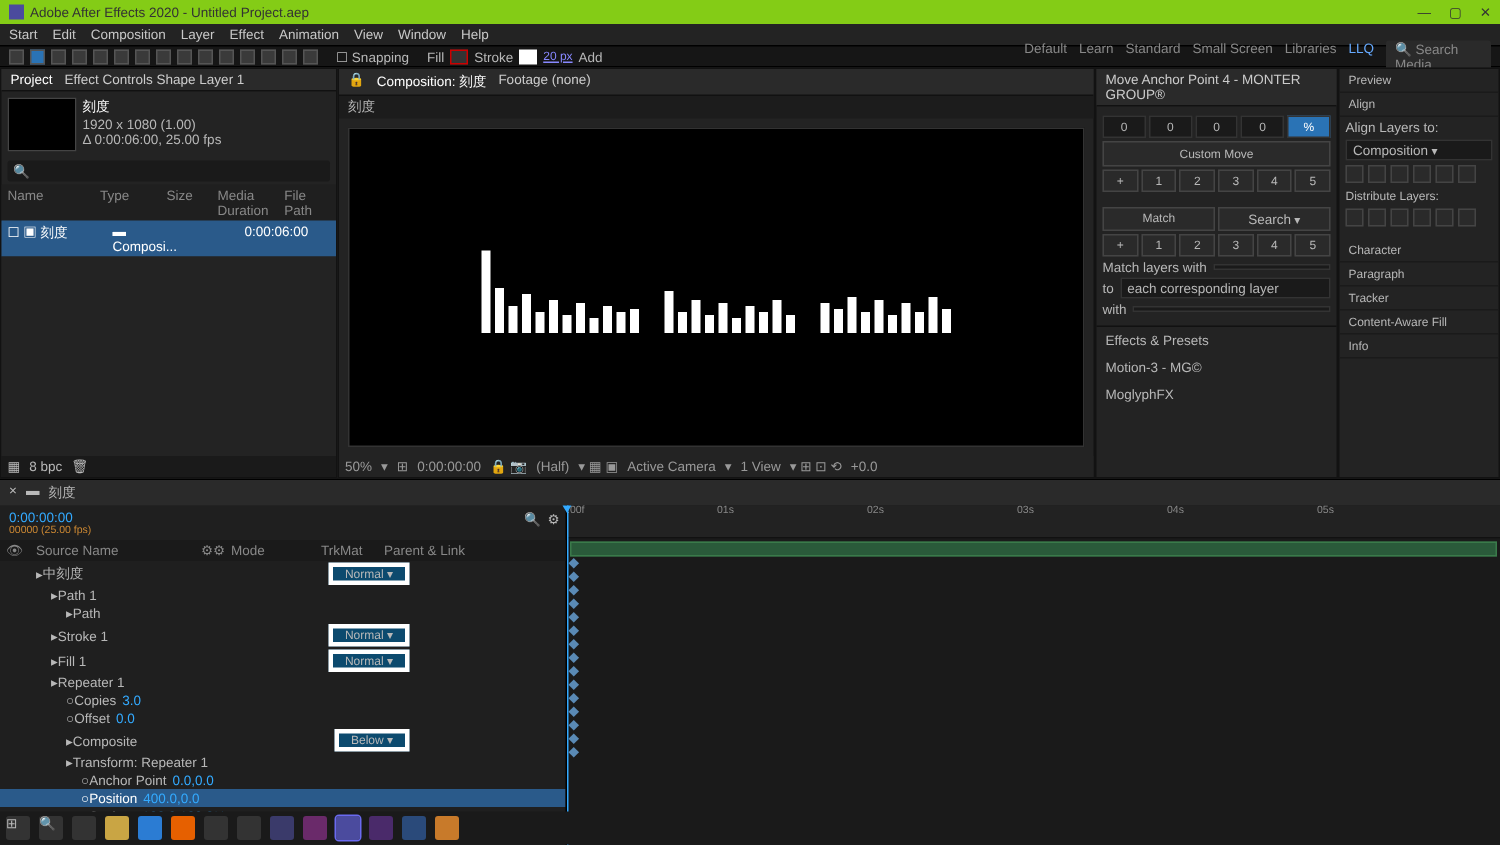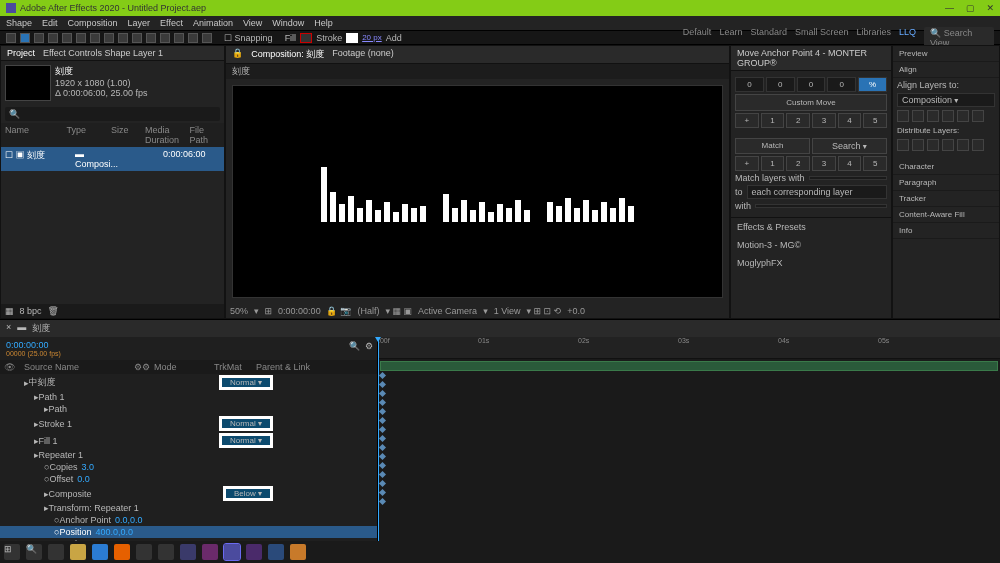--- a/index.html
+++ b/index.html
@@ -83,21 +83,21 @@
   <div class="ae-icon"></div>
   <span>Adobe After Effects 2020 - Untitled Project.aep</span>
   <div class="winbtns">
     <span>—</span>
     <span>▢</span>
     <span>✕</span>
   </div>
 </div>
 
 <div class="menubar" id="menubar">
-    <span>Shape</span>
+    <span>Start</span>
     <span>Edit</span>
     <span>Composition</span>
     <span>Layer</span>
     <span>Effect</span>
     <span>Animation</span>
     <span>View</span>
     <span>Window</span>
     <span>Help</span>
   </div>
 
@@ -124,21 +124,21 @@
   <div style="width:12px;height:10px;background:#fff"></div>
   <span class="link">20 px</span>
   <span>Add</span>
   <div class="toolbar-right" id="workspaces">
       <span>Default</span>
       <span>Learn</span>
       <span>Standard</span>
       <span>Small Screen</span>
       <span>Libraries</span>
       <span style="color: rgb(102, 170, 255);">LLQ</span>
-      <span class="searchhelp">🔍 Search View</span>
+      <span class="searchhelp">🔍 Search Media</span>
     </div>
 </div>
 
 <div class="workarea">
   <div class="left-col">
     <div class="panel project-panel">
       <div class="panel-tab">
         <span class="active">Project</span>
         <span>Effect Controls Shape Layer 1</span>
       </div>

